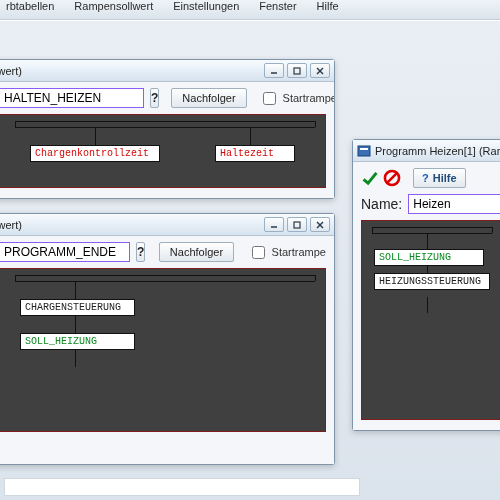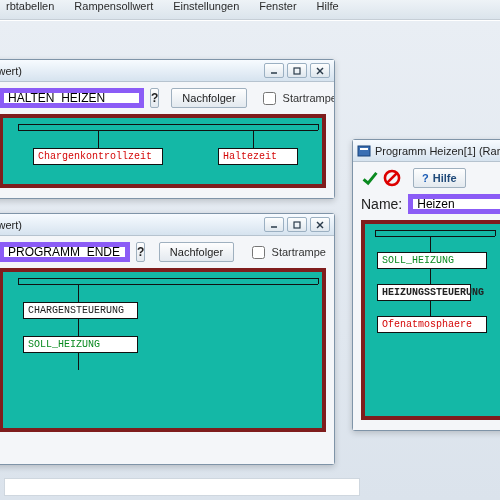--- a/index.html
+++ b/index.html
@@ -83,21 +83,21 @@
     display: flex; align-items: center; gap: 4px; margin-bottom: 6px;
   }
   .icbtn {
     width: 18px; height: 18px;
     border: none; background: transparent;
     display: inline-flex; align-items: center; justify-content: center;
     cursor: pointer;
   }
   input.tfield {
     height: 20px;
-    border: 5px solid #8b5cf6;
+    border: 1px solid #8b5cf6;
     background: #fff;
     padding: 4px 4px;
     font-family: inherit;
     font-size: 12px;
   }
   .qbtn {
     width: 22px; height: 20px;
     background: linear-gradient(#fefefe,#e3e9ef);
     border: 1px solid #9fb0bf;
     border-radius: 2px;
@@ -116,22 +116,22 @@
     font-size: 11px;
     display: inline-flex; align-items: center; justify-content: center;
   }
   label.chk {
     display: inline-flex; align-items: center; gap: 4px;
     font-size: 11px; color: #333;
   }
   label.chk input { width: 13px; height: 13px; }
   .canvas {
     position: relative;
-    border: 4px solid #7f1d1d;
-    background: #14b8a6;
+    border: 1px solid #7f1d1d;
+    background: #404040;
     width: 100%;
   }
   .node {
     position: absolute;
     border: 1px solid #111;
     background: #fff;
     font-family: "Courier New", monospace;
     font-size: 10px;
     padding: 2px 4px;
     white-space: nowrap;
@@ -301,22 +301,21 @@
         <input class="tfield" style="flex: 1 1 0%; min-width: 0px;" value="Heizen">
       </div>
       <div class="canvas" style="height:200px;">
         <div class="line" style="left:10px; top:6px; width:120px; height:1px;"></div>
         <div class="line" style="left:10px; top:6px; width:1px; height:6px;"></div>
         <div class="line" style="left:130px; top:6px; width:1px; height:6px;"></div>
         <div class="line" style="left:10px; top:12px; width:120px; height:1px;"></div>
         <div class="line" style="left:65px; top:12px; width:1px; height:16px;"></div>
         <div class="node green" style="left:12px; top:28px; width:110px;">SOLL_HEIZUNG</div>
         <div class="line" style="left:65px; top:44px; width:1px; height:16px;"></div>
-        <div class="node" style="left:12px; top:60px; width:94px;font-weight:bold;">HEIZUNGSSTEUERUNG</div>
+        <div class="node" style="left:12px; top:52px; width:116px;">HEIZUNGSSTEUERUNG</div>
         <div class="line" style="left:65px; top:76px; width:1px; height:16px;"></div>
-        <div class="node red" style="left:12px; top:92px; width:110px;">Ofenatmosphaere</div>
       </div>
     </div>
   </div>
 
   <div class="bottom-strip"></div>
 
 </div>
 
 </body></html>

